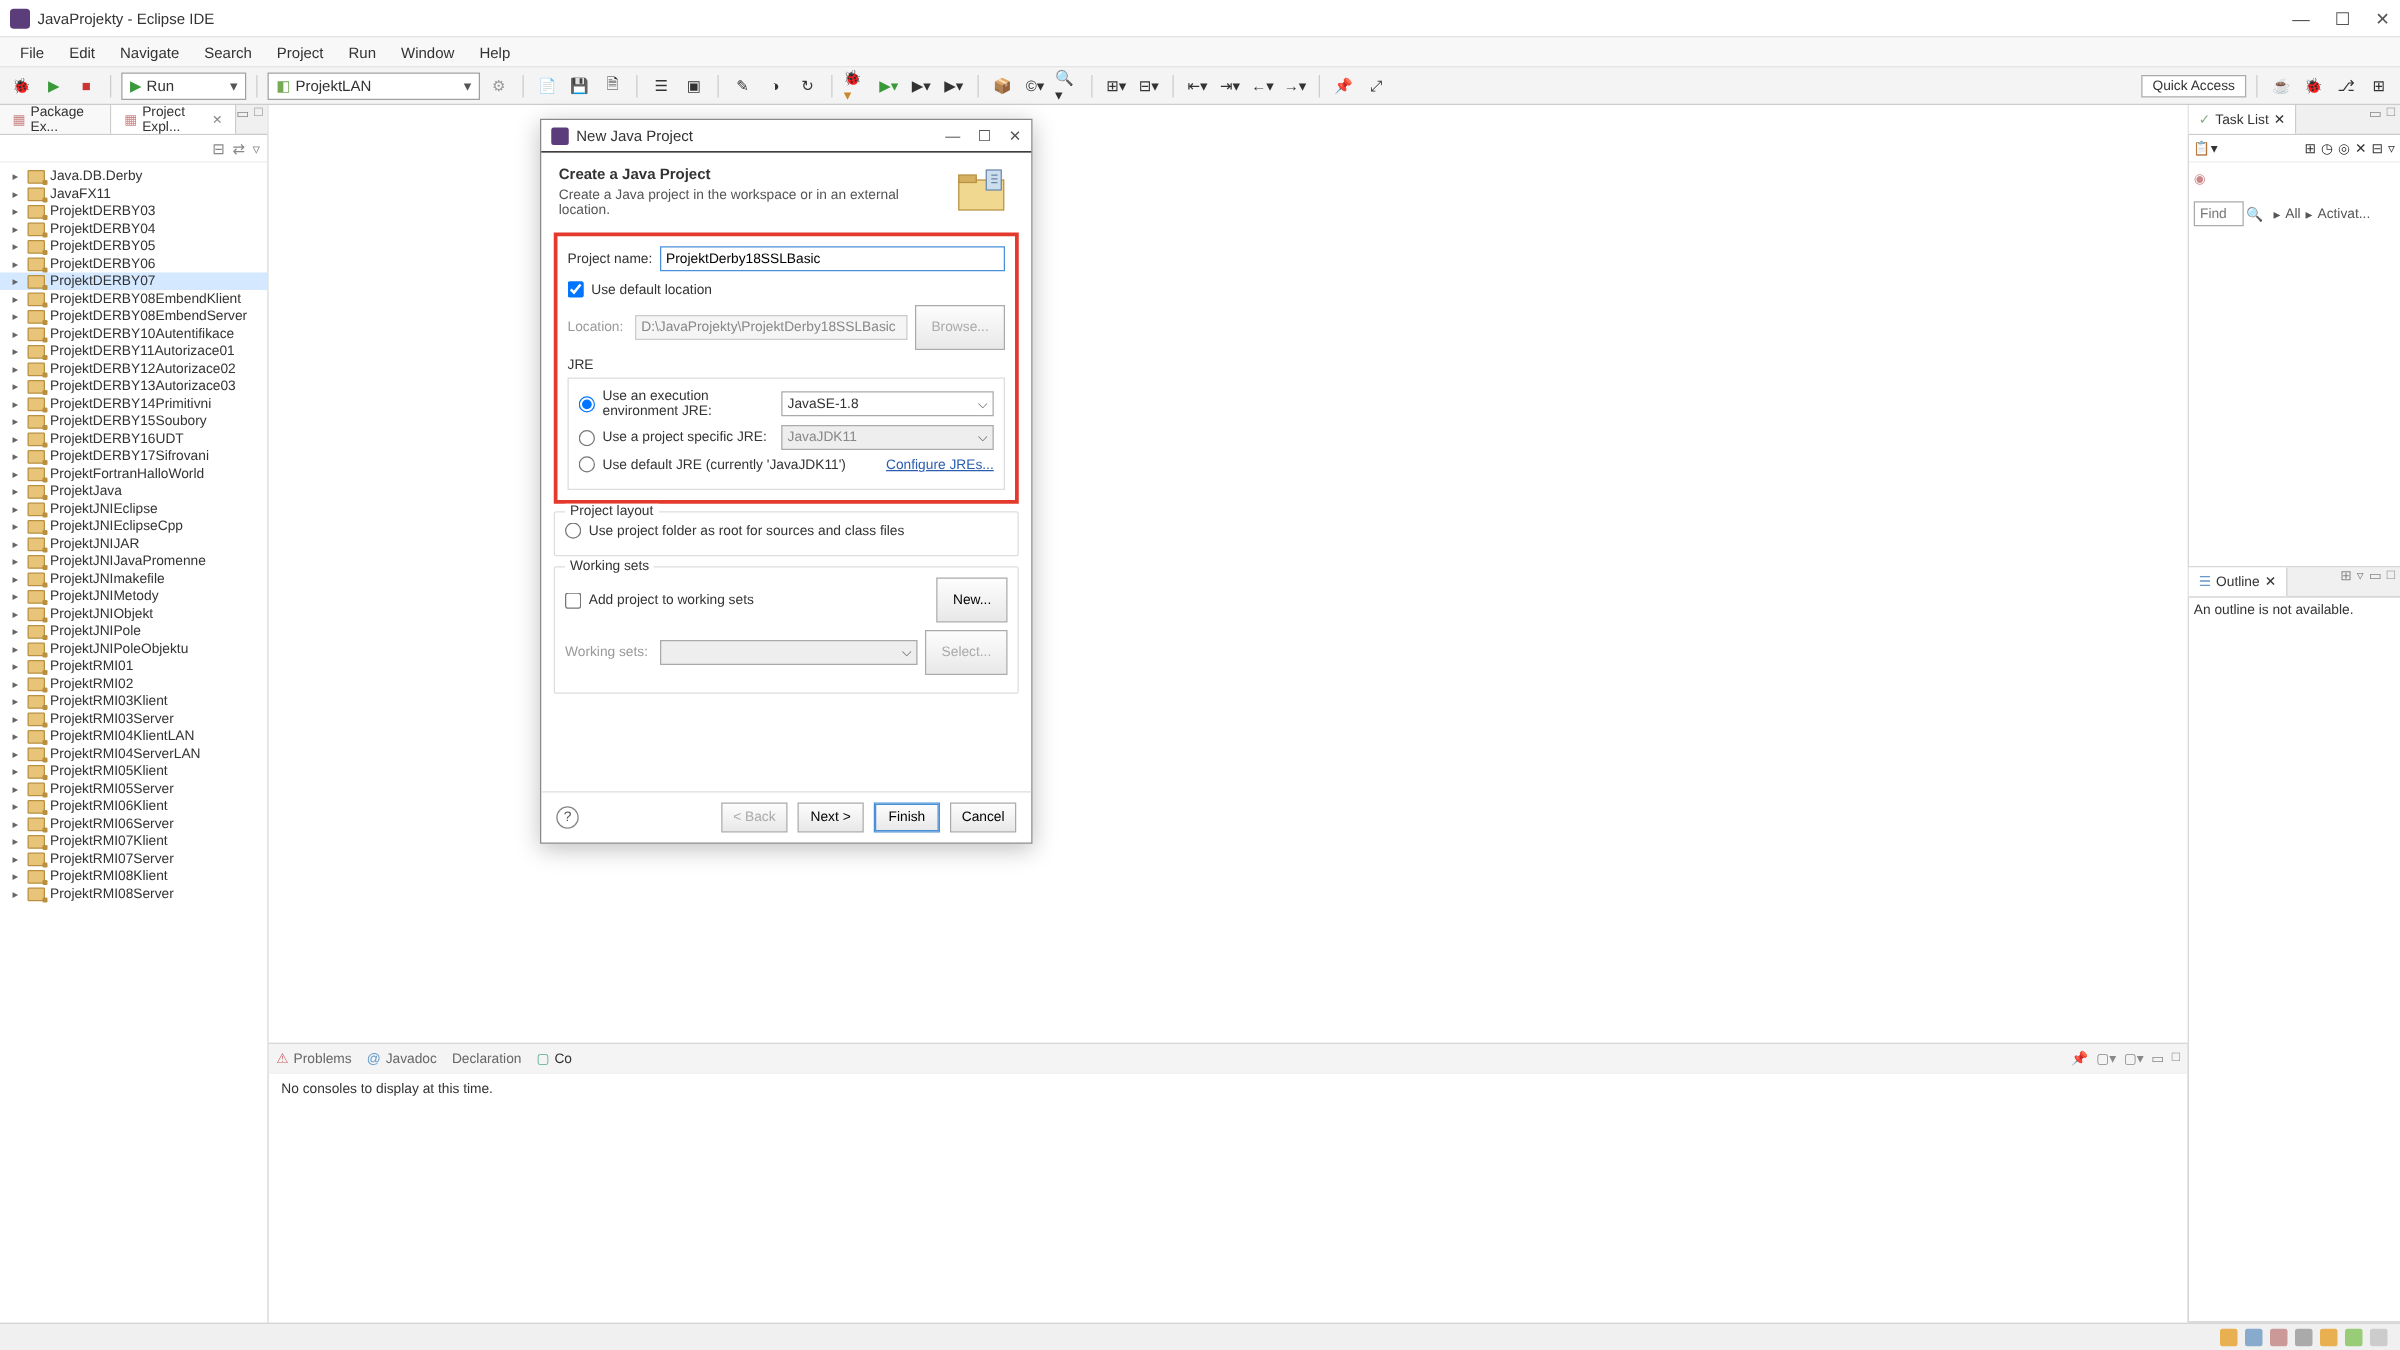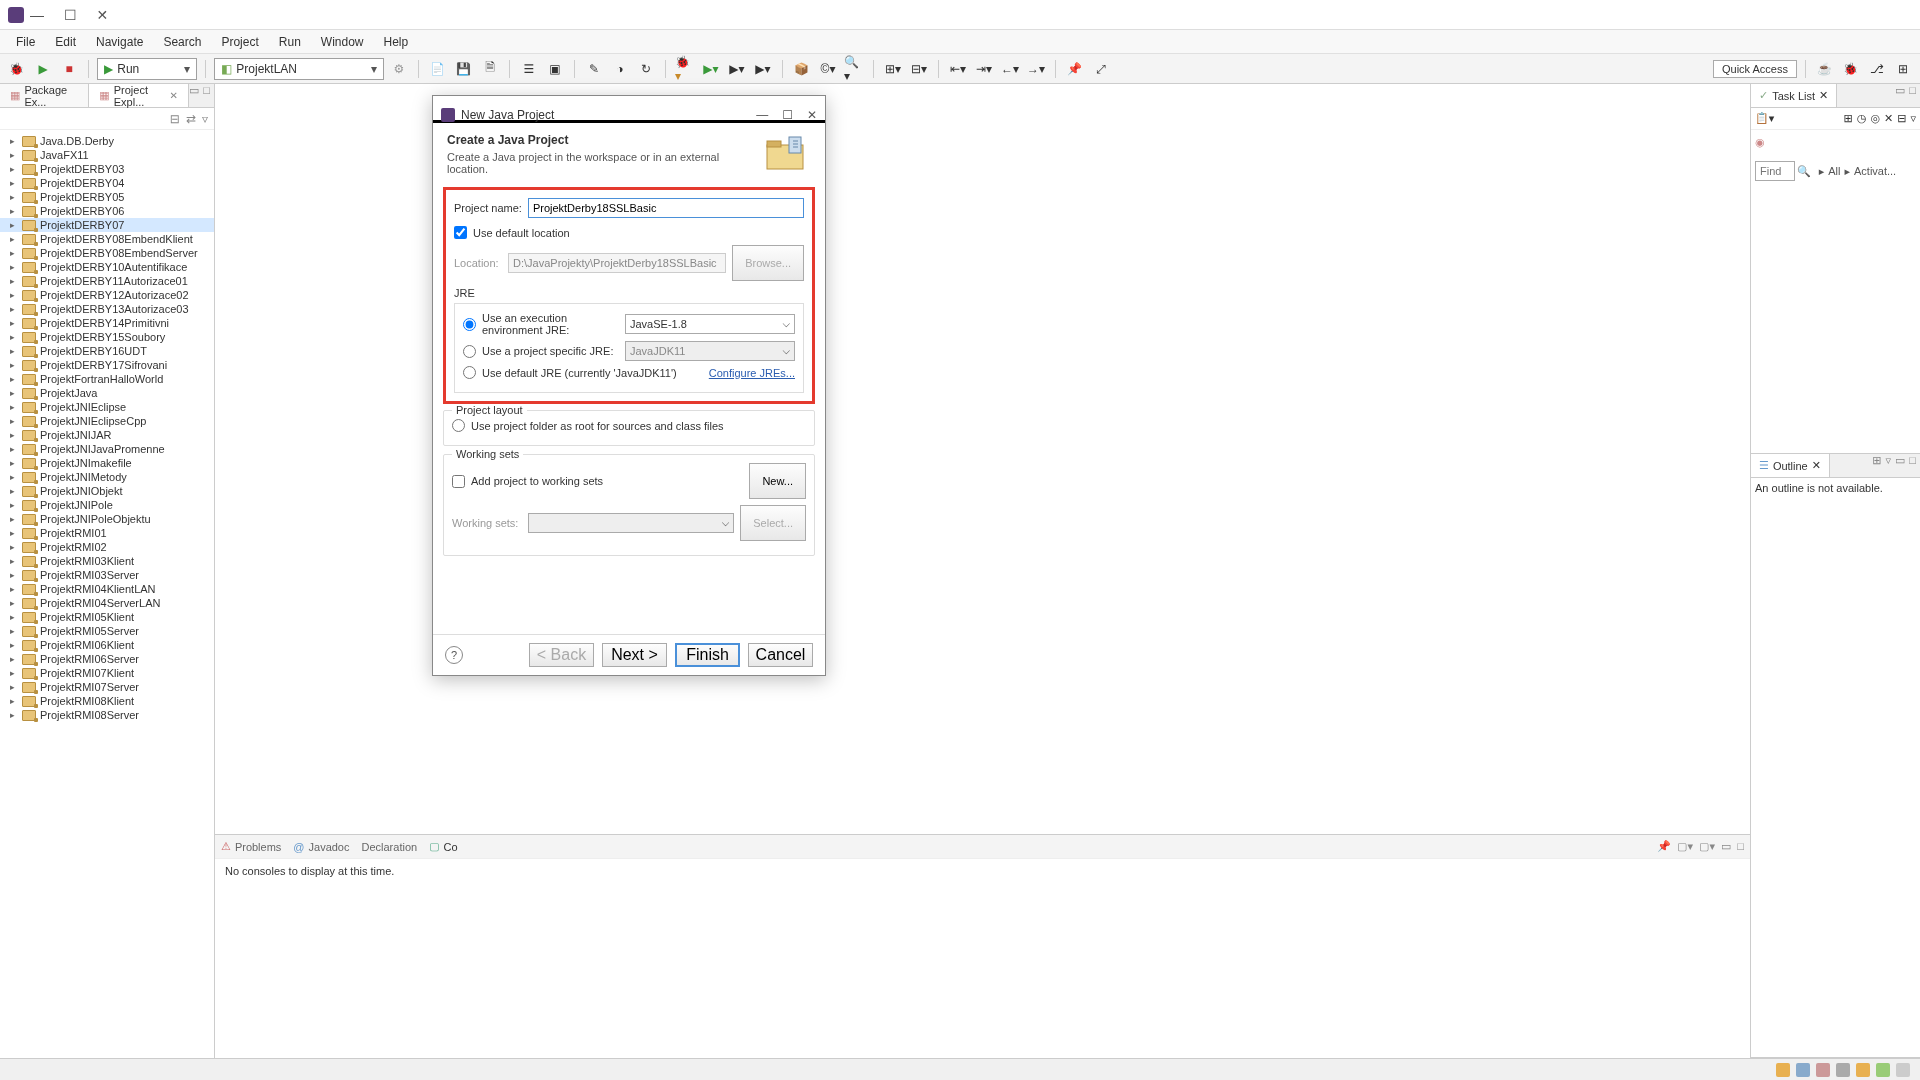--- a/index.html
+++ b/index.html
@@ -62,21 +62,21 @@
 .find-box { width: 40px; height: 20px; border: 1px solid #aaa; padding: 0 4px; font-size: 11px; }
 .rp-links { display: flex; gap: 4px; align-items: center; margin-left: 6px; font-size: 11px; }
 .rp-links span { color: #555; }
 
 
 .statusbar { height: 22px; background: #f0f0f0; border-top: 1px solid #ccc; display: flex; align-items: center; justify-content: flex-end; padding: 0 10px; gap: 6px; }
 .status-icon { width: 14px; height: 14px; border-radius: 2px; }
 
 
 .dialog { position: absolute; left: 432px; top: 95px; width: 394px; background: #fff; border: 1px solid #888; box-shadow: 0 4px 18px rgba(0,0,0,0.25); font-size: 11px; }
-.dlg-titlebar { height: 26px; display: flex; padding: 12px 8px; border-bottom: 3px solid #000000; }
+.dlg-titlebar { height: 26px; display: flex; align-items: center; padding: 0 8px; border-bottom: 1px solid #000000; }
 .dlg-titlebar .dlg-icon { width: 14px; height: 14px; background: #5a3d7a; border-radius: 2px; margin-right: 6px; }
 .dlg-titlebar .dlg-title { flex: 1; font-size: 12px; }
 .dlg-titlebar .dlg-btns { display: flex; gap: 14px; color: #555; font-size: 12px; }
 .dlg-header { padding: 10px 14px; display: flex; }
 .dlg-header-text { flex: 1; }
 .dlg-header-text h3 { font-size: 12px; font-weight: bold; margin-bottom: 4px; }
 .dlg-header-text p { font-size: 11px; color: #555; }
 .dlg-header-icon { width: 48px; height: 40px; }
 .dlg-header-icon svg { width: 48px; height: 40px; }
 .dlg-body { padding: 2px 10px 10px 10px; }
@@ -93,31 +93,32 @@
 .combo { height: 20px; border: 1px solid #aaa; background: #fff; padding: 0 4px; font-size: 11px; width: 170px; display: flex; align-items: center; }
 .combo.disabled { background: #eee; color: #888; }
 .combo::after { content: "⌵"; margin-left: auto; color: #555; font-size: 10px; }
 .link { color: #2a5db0; text-decoration: underline; cursor: pointer; font-size: 11px; }
 .small-btn { height: 36px; padding: 0 12px; border: 1px solid #aaa; background: linear-gradient(#fdfdfd,#e8e8e8); font-size: 11px; cursor: pointer; }
 .small-btn.disabled { color: #aaa; }
 .group-box { border: 1px solid #ddd; border-radius: 2px; padding: 8px; margin-bottom: 8px; position: relative; }
 .group-box .group-title { position: absolute; top: -7px; left: 8px; background: #fff; padding: 0 4px; font-size: 11px; }
 .dlg-footer { border-top: 1px solid #ddd; padding: 8px 12px; display: flex; align-items: center; gap: 8px; }
 .dlg-footer .help-icon { width: 18px; height: 18px; border: 1px solid #888; border-radius: 50%; display: flex; align-items: center; justify-content: center; color: #555; font-size: 11px; margin-right: auto; }
-.dlg-footer .dlg-btn { width: 65px; height: 24px; border: 1px solid #aaa; background: linear-gradient(#fdfdfd,#e8e8e8); font-size: 16px; cursor: pointer; }
+.dlg-footer .dlg-btn { width: 53px; height: 24px; border: 1px solid #aaa; background: linear-gradient(#fdfdfd,#e8e8e8); font-size: 11px; cursor: pointer; }
 .dlg-footer .dlg-btn.primary { border: 1px solid #4a90d9; box-shadow: 0 0 0 1px #4a90d9 inset; }
 .dlg-footer .dlg-btn.disabled { color: #aaa; }
 
 .panel-ctrls { margin-left: auto; display: flex; gap: 4px; color: #888; font-size: 11px; padding-right: 4px; }
 </style>
 </head>
 <body>
 
 <div class="titlebar">
   <div class="app-icon"></div>
+  <div class="title-text">JavaProjekty - Eclipse IDE</div>
   <div class="win-btns">
     <span>—</span>
     <span>☐</span>
     <span>✕</span>
   </div>
 </div>
 
 <div class="menubar">
   <span>File</span>
   <span>Edit</span>

